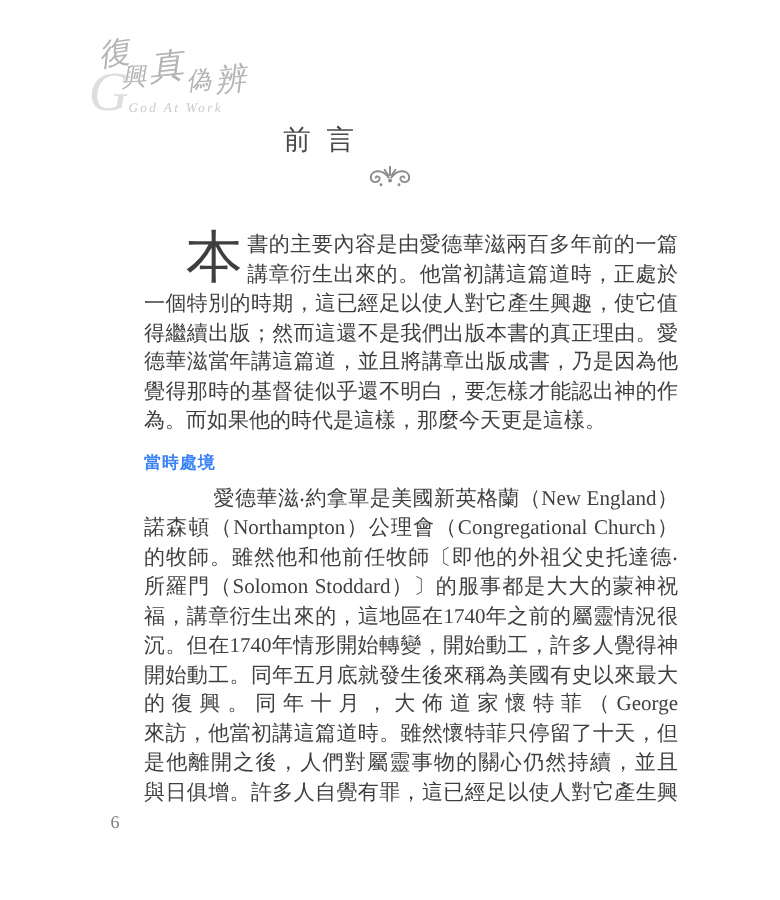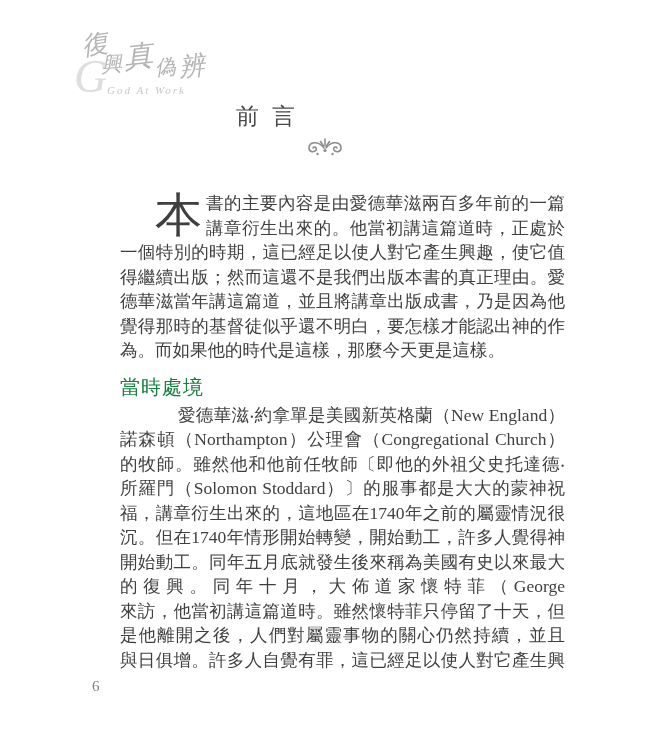--- a/index.html
+++ b/index.html
@@ -52,21 +52,21 @@
   }
   .line.flush{text-align-last:left;}
   .line.indent2{text-indent:58px;}
   .dropcap{
     float:left;width:46px;height:49px;
     margin-left:35px;margin-right:5px;
     font-size:47px;line-height:49px;text-align:center;color:#3f3f3f;
   }
   .section-heading{
     margin-top:13px;margin-bottom:5px;
-    font-weight:normal;font-size:20px;line-height:22px;color:#15803d;
+    font-weight:bold;font-size:14px;line-height:22px;color:#3b82f6;
     letter-spacing:1px;
   }
 
   
   .page-number{
     position:absolute;left:92px;top:678px;
     font-size:15px;color:#808080;
   }
 </style>
 </head>

